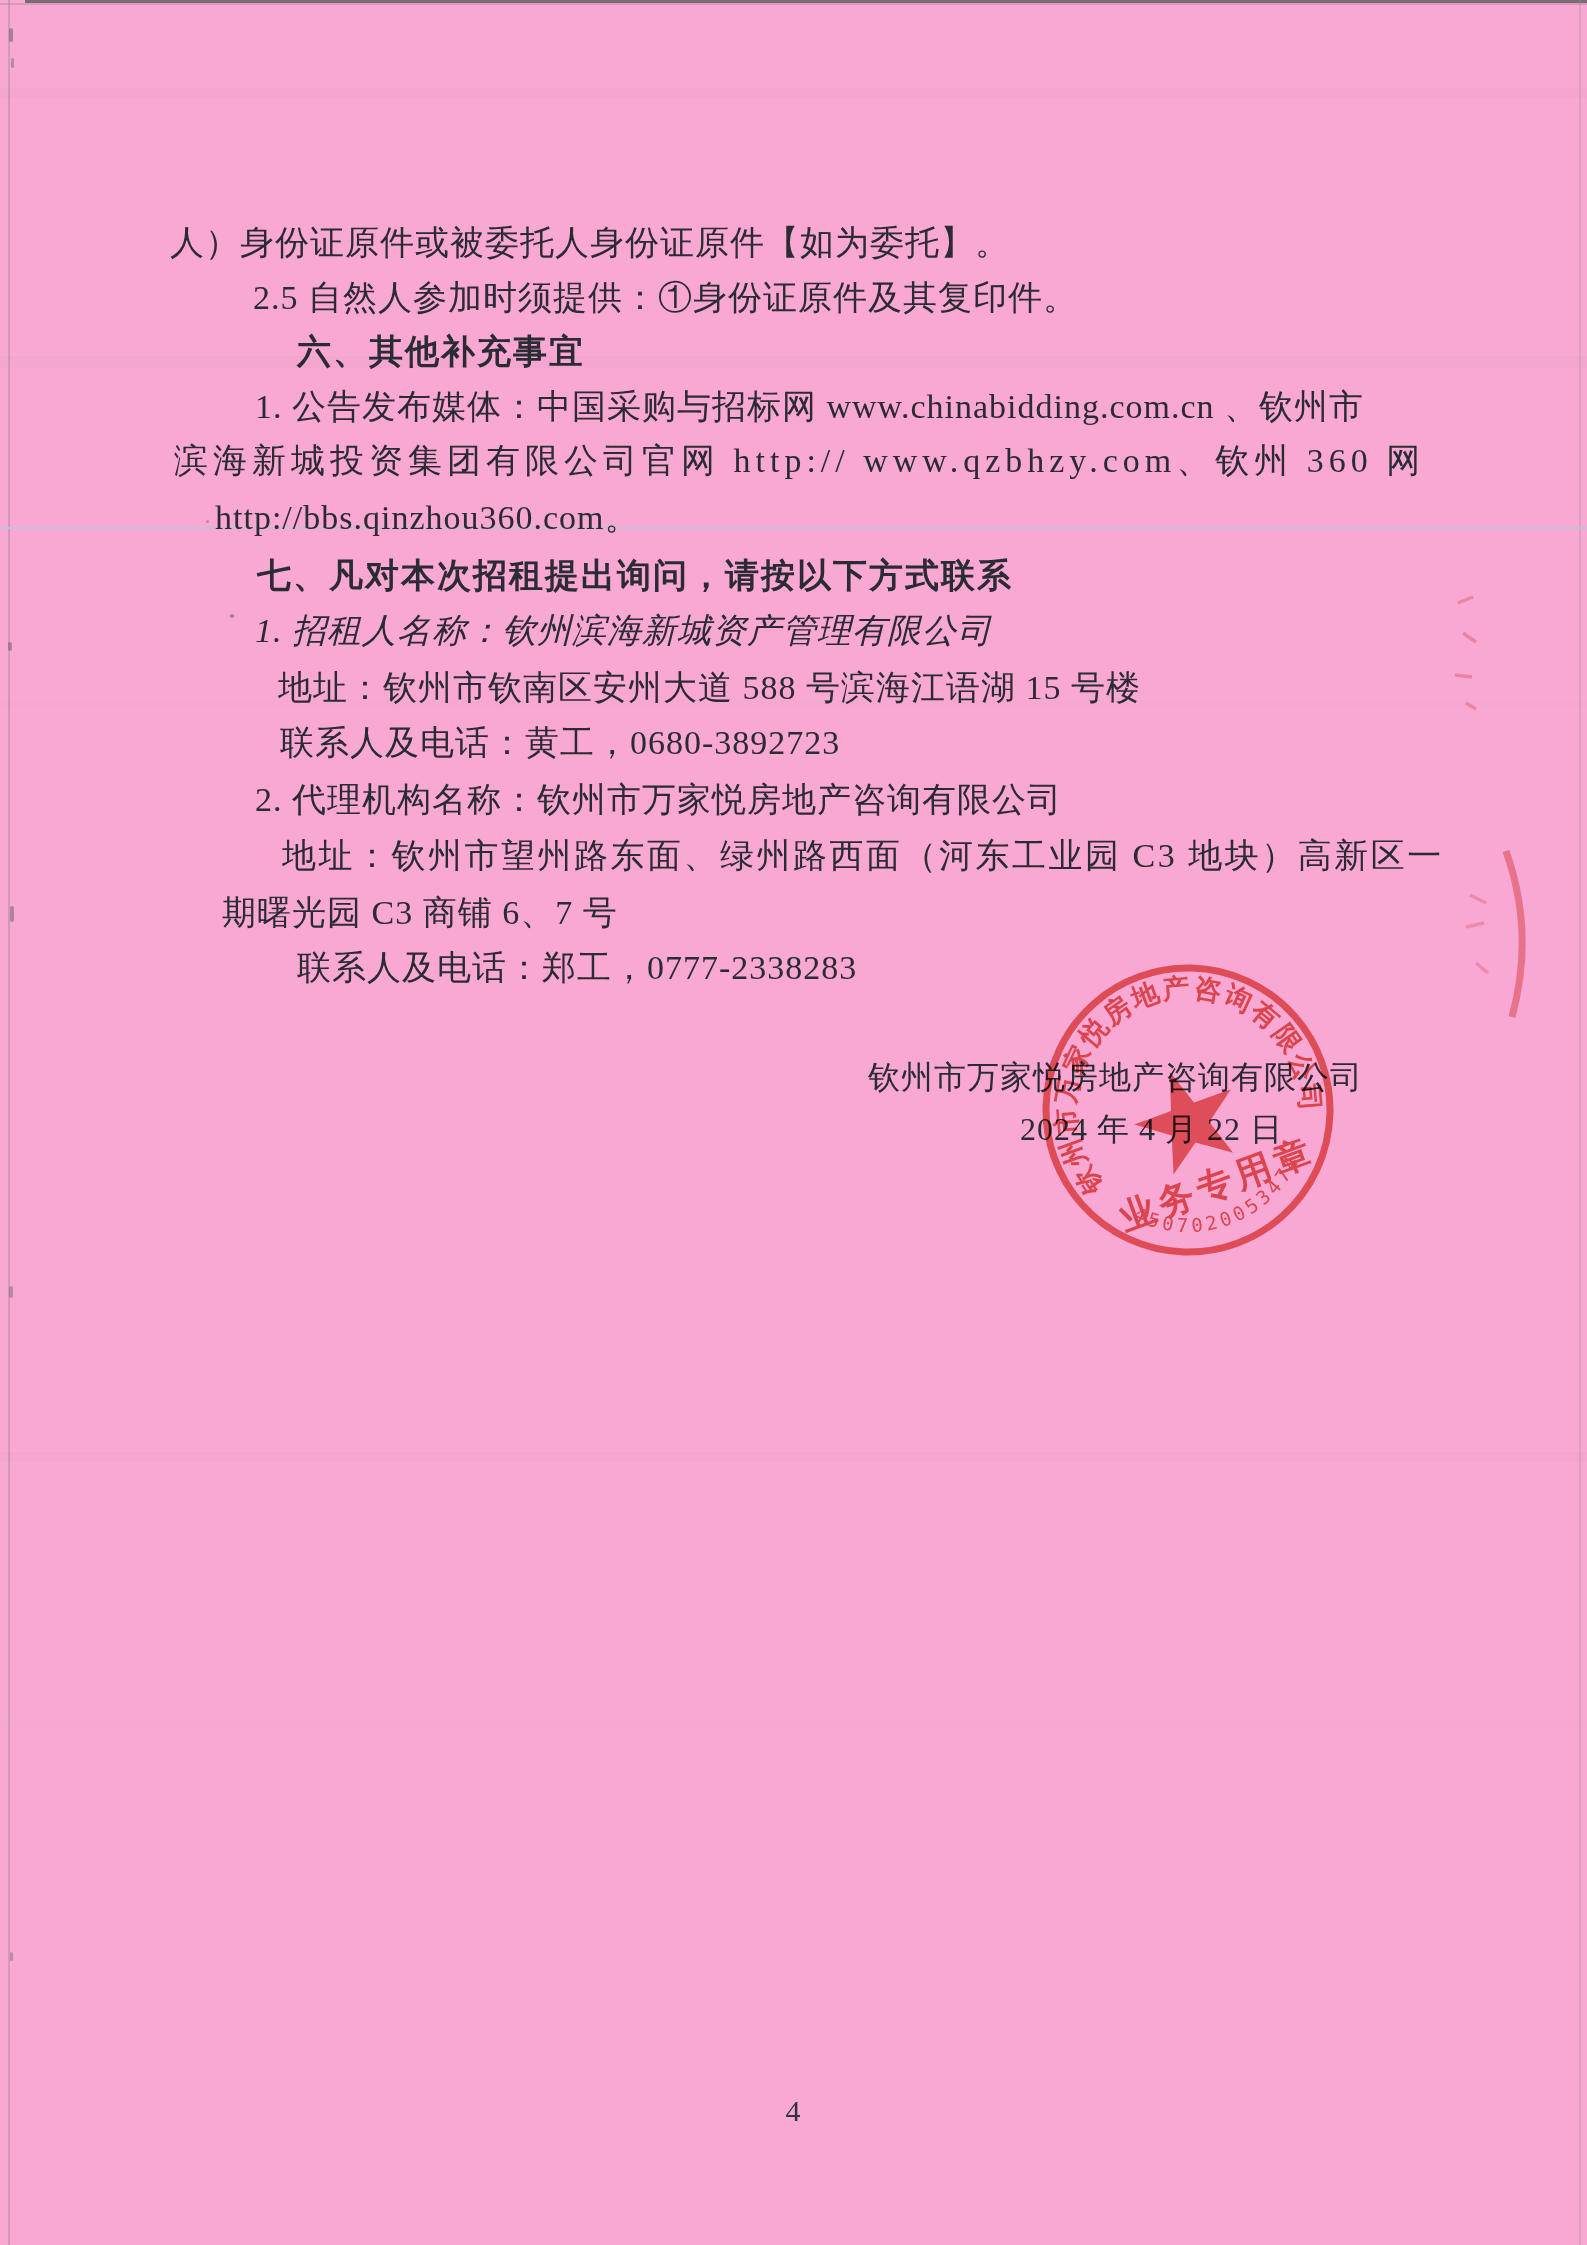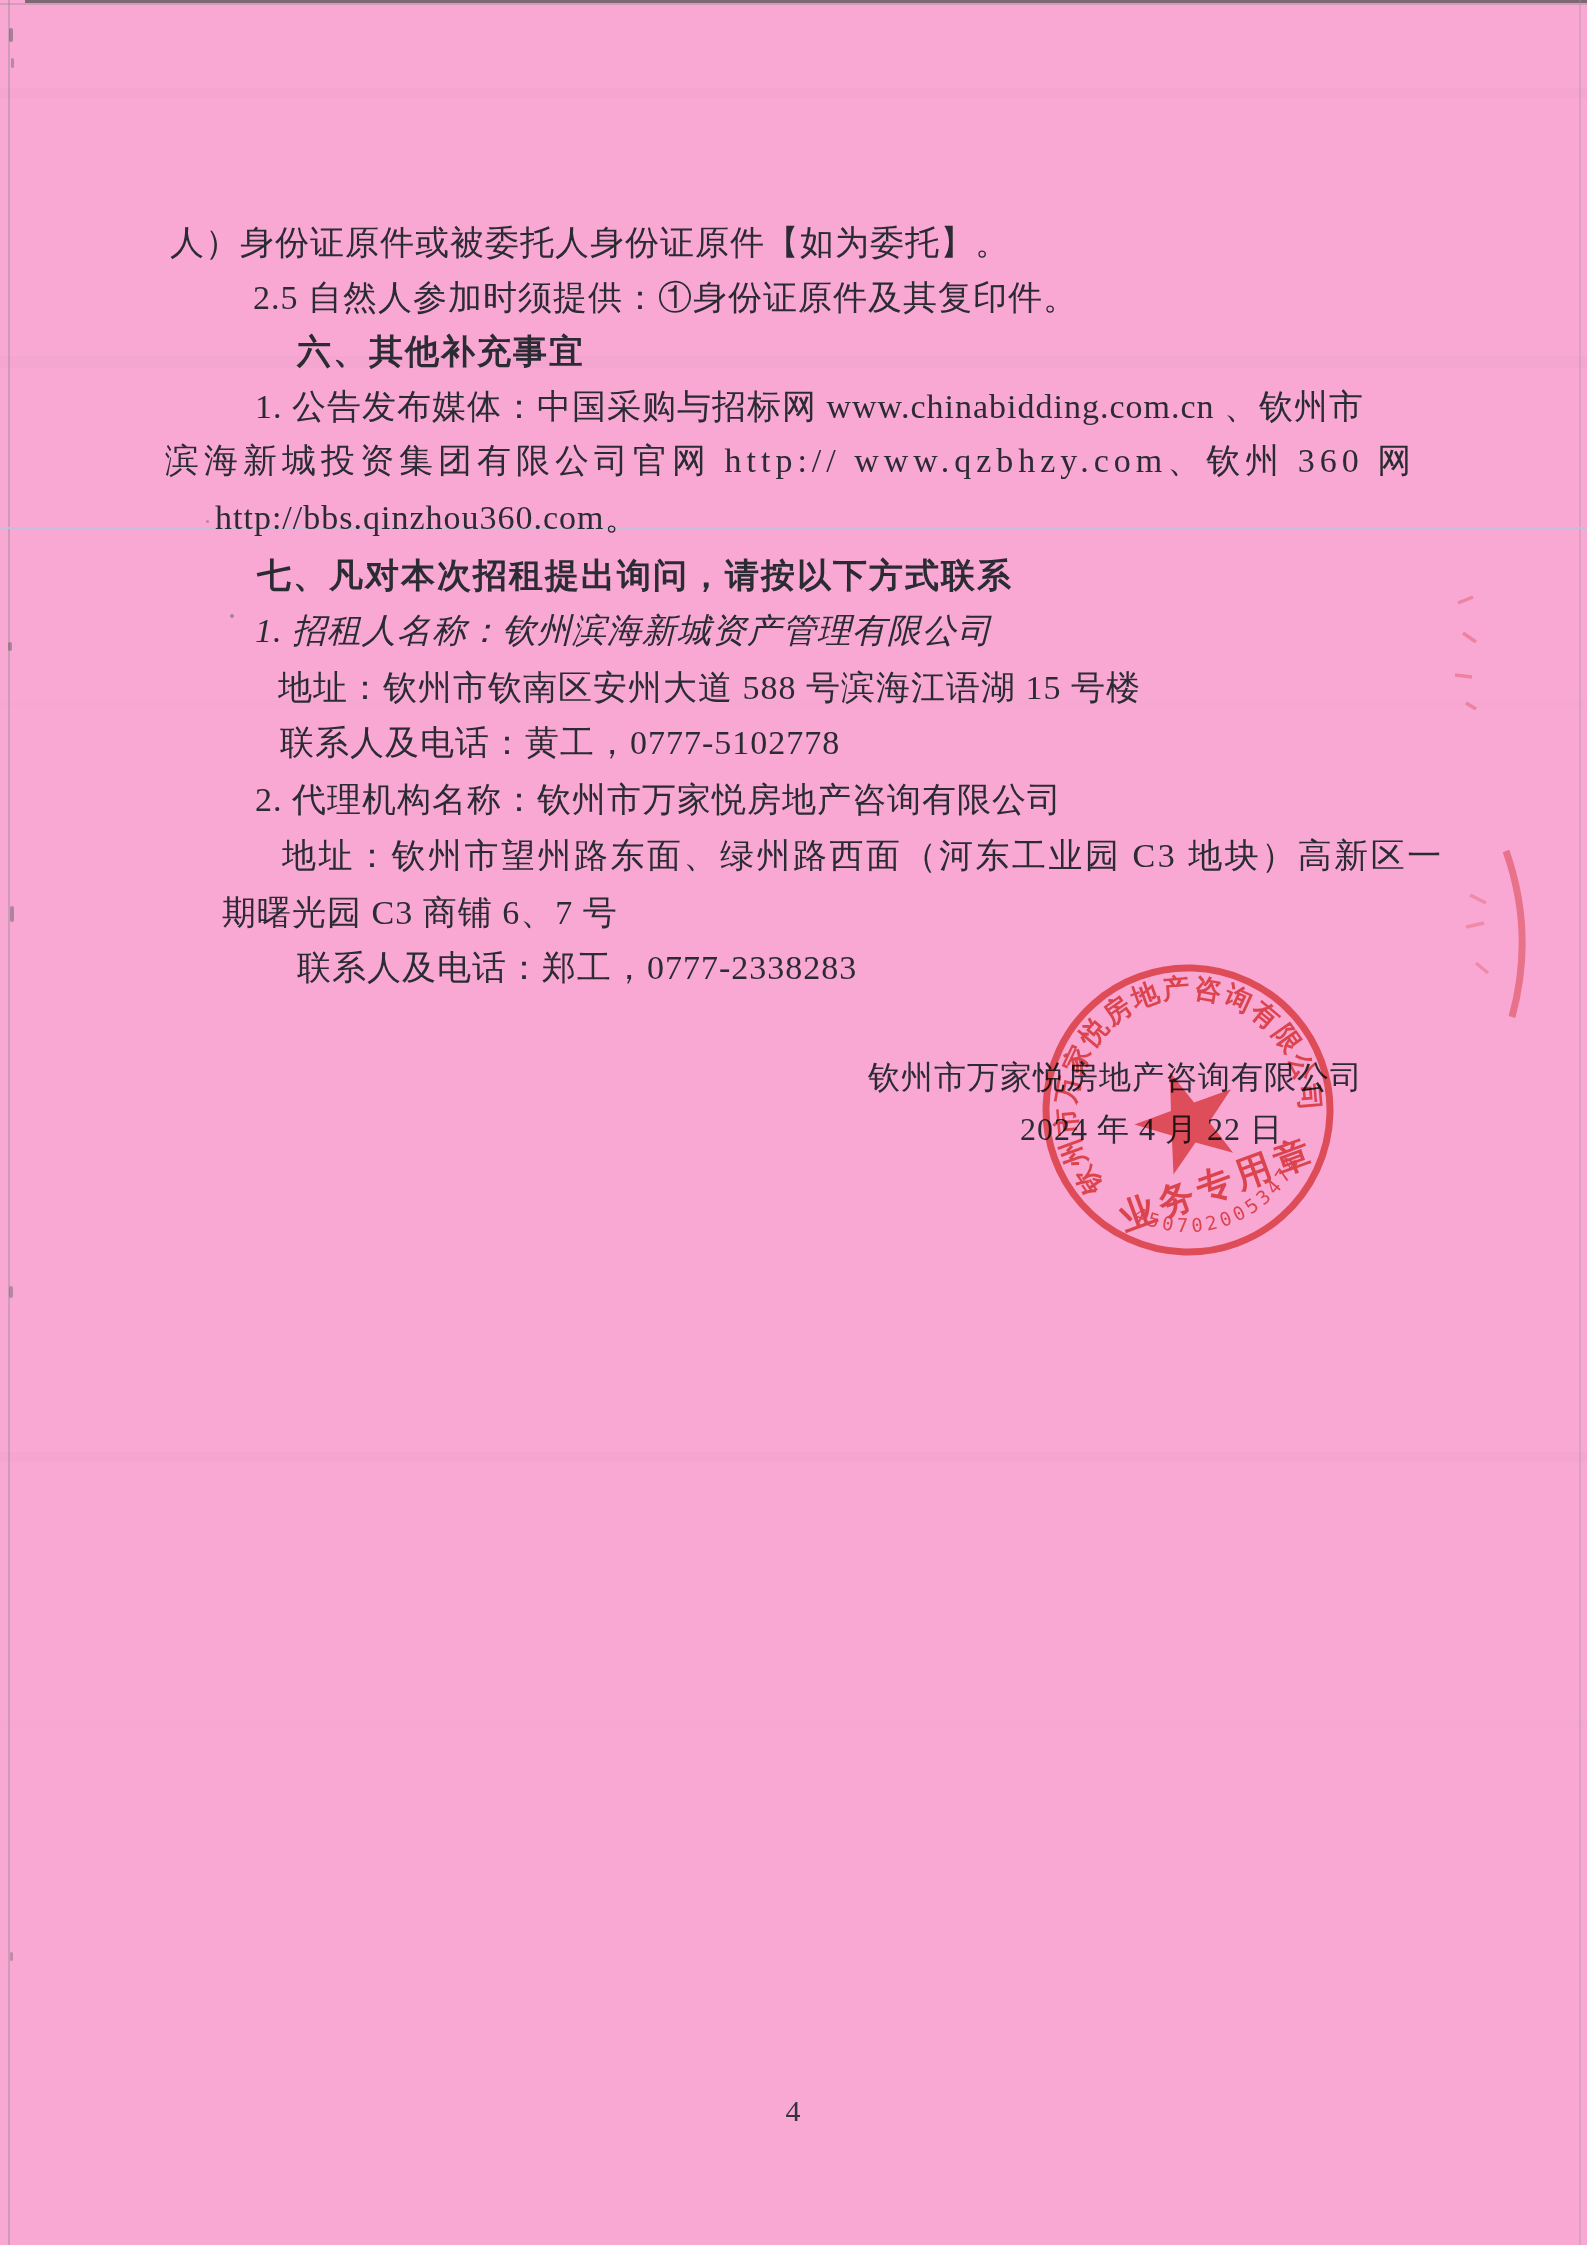--- a/index.html
+++ b/index.html
@@ -81,26 +81,26 @@
   <div class="speck s5"></div>
   <div class="speck s6"></div>
   <div class="speck s7"></div>
   <div class="speck s8"></div>
 
   <div>
       <div class="line" style="left: 170px; top: 222px; letter-spacing: 1px;">人）身份证原件或被委托人身份证原件【如为委托】。</div>
       <div class="line" style="left: 253px; top: 277px; letter-spacing: 1px;">2.5 自然人参加时须提供：①身份证原件及其复印件。</div>
       <div class="line bold" style="left: 257px; top: 330px; letter-spacing: 2px; margin-left: 40px;">六、其他补充事宜</div>
       <div class="line" style="left: 255px; top: 386px; letter-spacing: 1px;">1. 公告发布媒体：中国采购与招标网 www.chinabidding.com.cn 、钦州市</div>
-      <div class="line" style="left: 165px; top: 440px; letter-spacing: 5px;">滨海新城投资集团有限公司官网 http:// www.qzbhzy.com、钦州 360 网</div>
+      <div class="line" style="left: 174px; top: 440px; letter-spacing: 5px;">滨海新城投资集团有限公司官网 http:// www.qzbhzy.com、钦州 360 网</div>
       <div class="line" style="left: 215px; top: 497px; letter-spacing: 1px;">http://bbs.qinzhou360.com。</div>
       <div class="line bold" style="left: 257px; top: 554px; letter-spacing: 2px;">七、凡对本次招租提出询问，请按以下方式联系</div>
       <div class="line" style="left: 255px; top: 610px; letter-spacing: 1px; font-style: italic;">1. 招租人名称：钦州滨海新城资产管理有限公司</div>
       <div class="line" style="left: 278px; top: 667px; letter-spacing: 1px; text-align: center;">地址：钦州市钦南区安州大道 588 号滨海江语湖 15 号楼</div>
-      <div class="line" style="left: 280px; top: 722px; letter-spacing: 1px;">联系人及电话：黄工，0777-5102778</div>
+      <div class="line" style="left: 280px; top: 722px; letter-spacing: 1px;">联系人及电话：黄工，0680-3892723</div>
       <div class="line" style="left: 255px; top: 779px; letter-spacing: 1px;">2. 代理机构名称：钦州市万家悦房地产咨询有限公司</div>
       <div class="line" style="left: 282px; top: 835px; letter-spacing: 2.5px;">地址：钦州市望州路东面、绿州路西面（河东工业园 C3 地块）高新区一</div>
       <div class="line" style="left: 222px; top: 892px; letter-spacing: 1px;">期曙光园 C3 商铺 6、7 号</div>
       <div class="line" style="left: 297px; top: 947px; letter-spacing: 1px;">联系人及电话：郑工，0777-2338283</div>
     </div>
 
   <div class="sig sig-company">钦州市万家悦房地产咨询有限公司</div>
   <div class="sig sig-date">2024 年 4 月 22 日</div>
 
   <svg class="stamp" viewBox="0 0 320 320">

